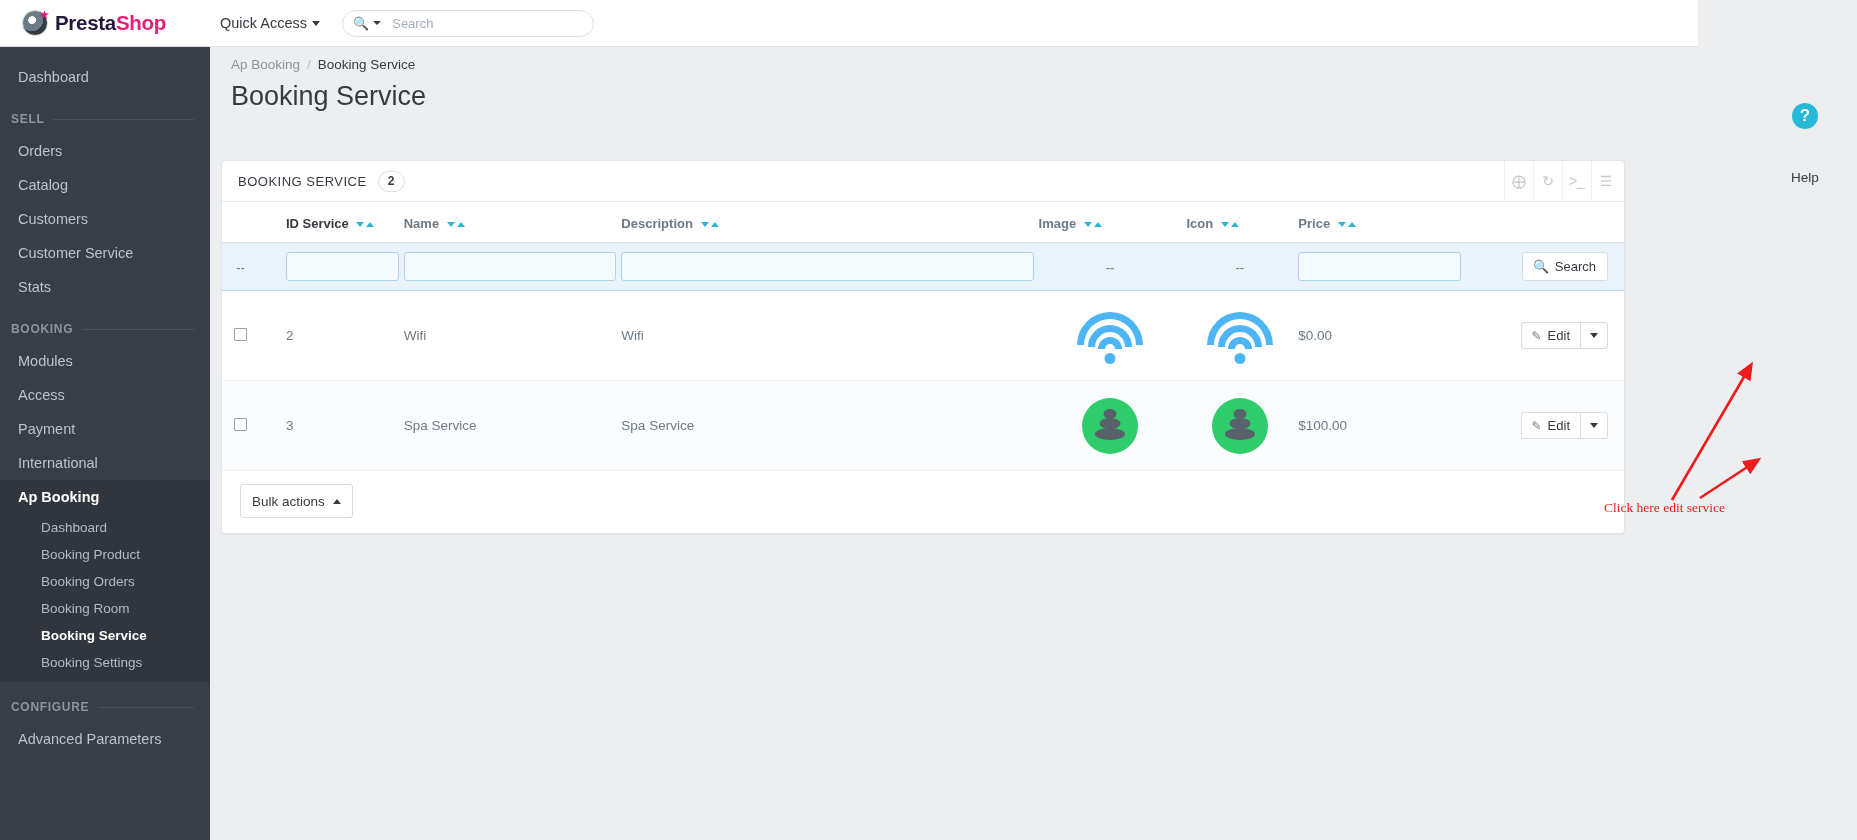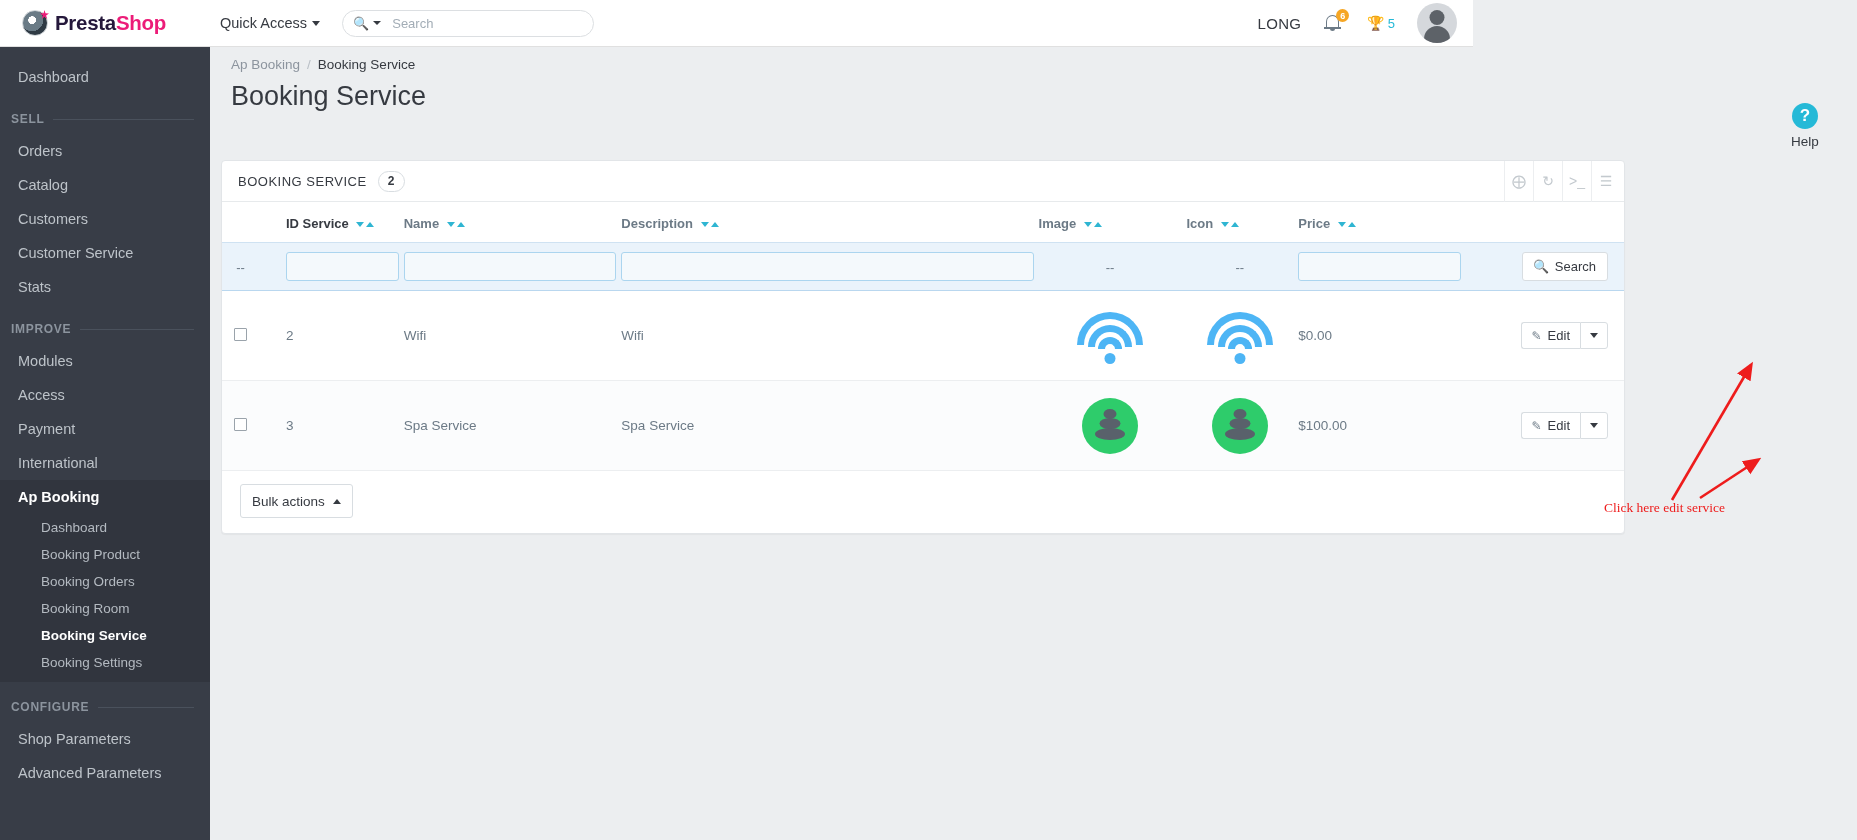--- a/index.html
+++ b/index.html
@@ -7,21 +7,21 @@
     margin: 0; padding: 0;
     width: 1857px; height: 840px;
     overflow: hidden;
     background: #ffffff;
     font-family: "Liberation Sans", sans-serif;
   }
   .app { position: relative; width: 1857px; height: 840px; background: #eceef0; }
 
   
   .topbar {
-    position: absolute; top: 0; left: 0; width: 1473px; height: 47px;
+    position: absolute; top: 0; left: 0; width: 1698px; height: 47px;
     background: #ffffff; border-bottom: 1px solid #e0e0e0;
     display: flex; align-items: center; z-index: 30;
   }
   .brand {
     width: 210px; height: 47px; display: flex; align-items: center;
     padding-left: 22px; gap: 7px;
   }
   .brand-logo {
     width: 26px; height: 26px; border-radius: 50%;
     background: radial-gradient(circle at 38% 38%, #ffffff 0 18%, #6a7b86 19% 52%, #2f3a44 53% 100%);
@@ -150,21 +150,21 @@
   }
   .help-block {
     position: absolute; right: 22px; top: 56px; width: 60px;
     display: flex; flex-direction: column; align-items: center; gap: 5px; cursor: pointer;
   }
   .help-circle {
     width: 26px; height: 26px; border-radius: 50%; background: #25b9d7;
     color: #fff; font-size: 17px; font-weight: bold;
     display: flex; align-items: center; justify-content: center;
   }
-  .help-label { font-size: 13.5px; color: #363a41; }
+  .help-label { font-size: 13.5px; color: #363a41; margin-top: 36px; }
 
   
   .panel {
     position: absolute; left: 221px; top: 160px; width: 1404px;
     background: #ffffff; border: 1px solid #e2e5e8; border-radius: 4px;
     box-shadow: 0 1px 1px rgba(0,0,0,.04);
   }
   .panel-head {
     height: 41px; border-bottom: 1px solid #e7eaec;
     display: flex; align-items: center; padding: 0 0 0 16px;
@@ -297,33 +297,20 @@
       <span>Quick Access</span>
       <span class="caret-down"></span>
     </div>
 
     <div class="searchbox">
       <span class="mag">🔍</span>
       <span class="mini-caret"></span>
       <input type="text" placeholder="Search" style="">
     </div>
 
-    <div class="topbar-right">
-      <span class="user-name">LONG</span>
-      <div class="bell-wrap">
-        <span class="bell"></span>
-        <span class="bell-clapper"></span>
-        <span class="bell-badge">6</span>
-      </div>
-      <div class="trophy-wrap">
-        <span class="trophy">🏆</span>
-        <span>5</span>
-      </div>
-      <div class="avatar"></div>
-    </div>
   </div>
 
   <div class="sidebar">
     <div class="nav-item first">
       <span>Dashboard</span>
     </div>
 
     <div class="nav-sec">
       <span>SELL</span>
       <span class="rule"></span>
@@ -338,21 +325,21 @@
         <span>Customers</span>
       </div>
     <div class="nav-item">
         <span>Customer Service</span>
       </div>
     <div class="nav-item">
         <span>Stats</span>
       </div>
 
     <div class="nav-sec">
-      <span>IMPROVE</span>
+      <span>BOOKING</span>
       <span class="rule"></span>
     </div>
     <div class="nav-item">
         <span>Modules</span>
       </div>
     <div class="nav-item">
         <span>Access</span>
       </div>
     <div class="nav-item">
         <span>Payment</span>
@@ -382,23 +369,20 @@
         </div>
       <div class="nav-sub">
           <span>Booking Settings</span>
         </div>
     </div>
 
     <div class="nav-sec">
       <span>CONFIGURE</span>
       <span class="rule"></span>
     </div>
-    <div class="nav-item">
-        <span>Shop Parameters</span>
-      </div>
     <div class="nav-item">
         <span>Advanced Parameters</span>
       </div>
   </div>
 
   <div class="content">
     <div class="breadcrumb">
       <span class="bc-link">Ap Booking</span>
       <span class="bc-sep">/</span>
       <span class="bc-cur">Booking Service</span>

